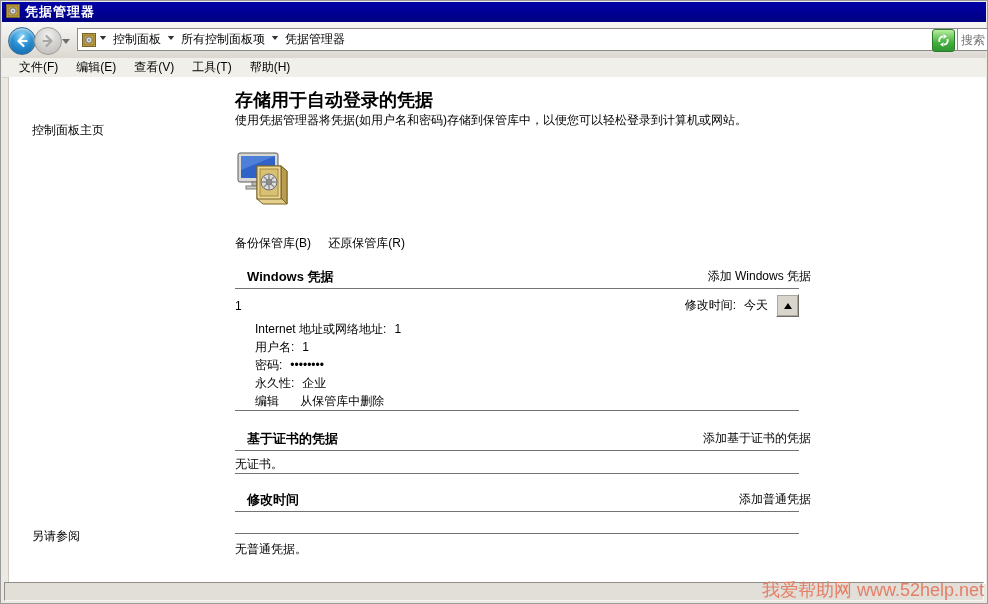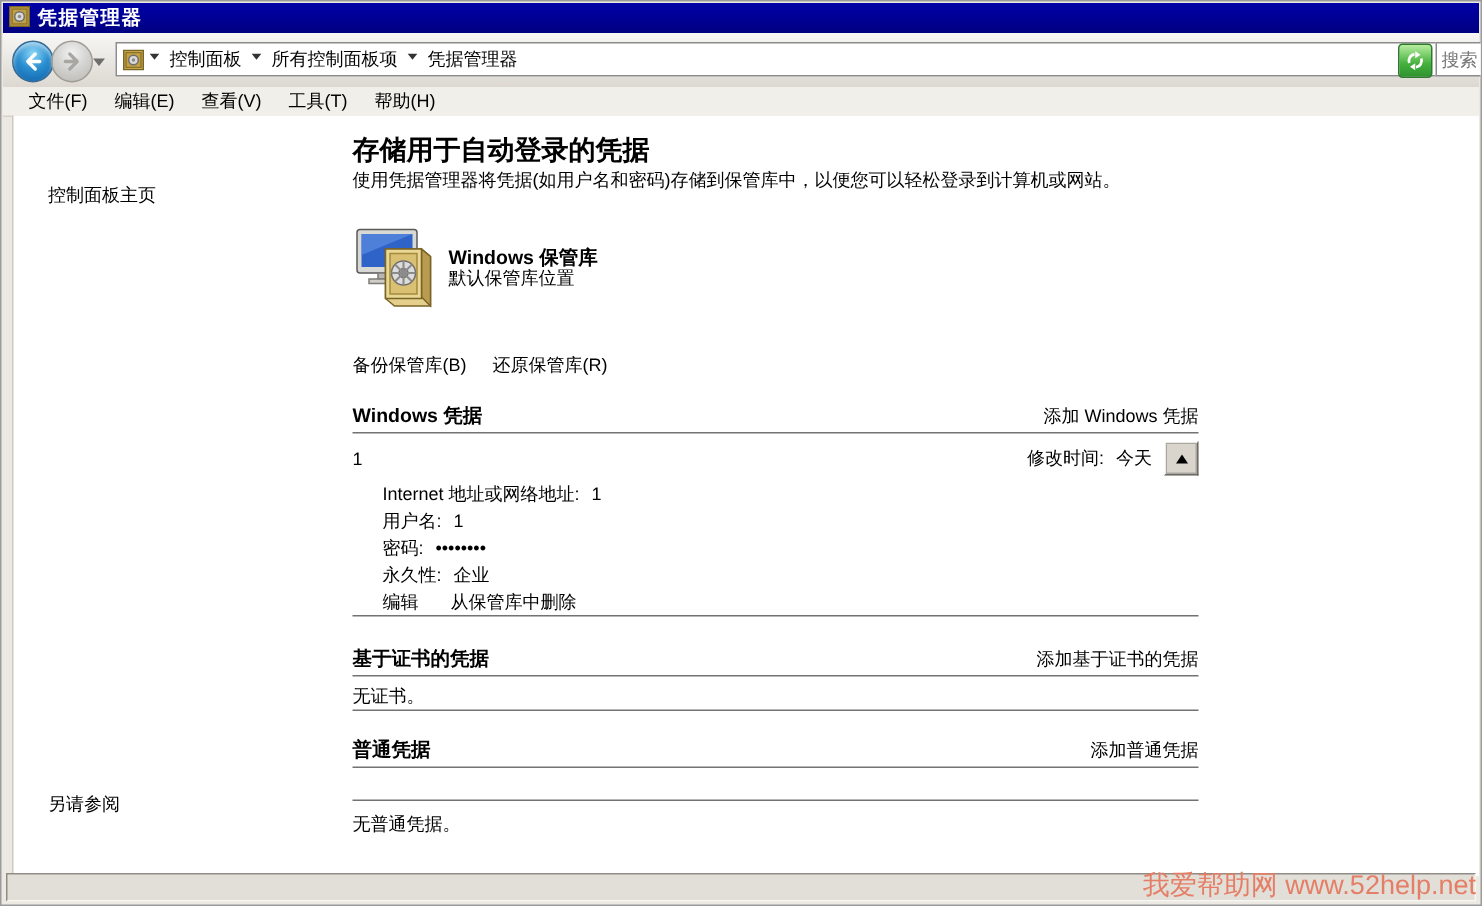--- a/index.html
+++ b/index.html
@@ -68,21 +68,21 @@
   .sidebar-link { position:absolute; left:23px; white-space:nowrap; cursor:default;margin-top:33px; }
   .sidebar-head { position:absolute; left:23px; font-weight:normal; }
 
   .main { position:absolute; left:226px; top:0; width:564px; }
   .m-abs { position:absolute; left:0; width:100%; }
   .page-title { font-weight:bold; font-size:18px; }
   .desc { white-space:nowrap; }
 
   .rule { border:0; border-top:1px solid #737373; margin:0; position:absolute; left:0; width:100%; }
 
-  .sec-head { display:flex; justify-content:space-between; align-items:flex-end; }
+  .sec-head { display:flex; justify-content:space-between; align-items:flex-start;margin-left:12px; }
   .sec-title { font-weight:bold; font-size:13px; }
   .add-link { cursor:pointer; }
 
   .vault-item { position:absolute; top:75px; left:0; display:flex; cursor:default; }
   .vault-text { margin-left:5px; padding-top:13px; line-height:13px; }
   .vault-name { font-weight:bold; font-size:13px; }
   .vault-sub  { margin-top:1px; }
 
   .vault-actions span { margin-right:14px; cursor:pointer; }
 
@@ -210,24 +210,20 @@
 
             <path d="M22 14 L46 14 L52 19 L52 52 L28 52 L22 47 Z" fill="#e4cf8d" stroke="#7a6326"></path>
             <path d="M46 14 L52 19 L52 52 L46 46 Z" fill="#b99c4f" stroke="#7a6326"></path>
             <rect x="22" y="14" width="24" height="33" fill="#e9d795" stroke="#7a6326"></rect>
             <rect x="25" y="17" width="18" height="27" fill="#d9c072" stroke="#a58a3e"></rect>
             <circle cx="34" cy="30" r="8" fill="#dcdcdc" stroke="#6f6f6f"></circle>
             <circle cx="34" cy="30" r="3" fill="#9a9a9a" stroke="#6f6f6f"></circle>
             <path d="M34 22 L34 38 M26 30 L42 30 M28.5 24.5 L39.5 35.5 M39.5 24.5 L28.5 35.5" stroke="#8b8b8b" stroke-width="1.4"></path>
           </svg>
         </span>
-        <span class="vault-text">
-          <div class="vault-name">Windows 保管库</div>
-          <div class="vault-sub">默认保管库位置</div>
-        </span>
       </div>
 
       <div class="m-abs vault-actions" style="top:158px;">
         <span>备份保管库(B)</span>
         <span>还原保管库(R)</span>
       </div>
 
       <div class="m-abs sec-head" style="top:191px;">
         <span class="sec-title">Windows 凭据</span>
         <span class="add-link">添加 Windows 凭据</span>
@@ -267,21 +263,21 @@
 
       <div class="m-abs sec-head" style="top:353px;">
         <span class="sec-title">基于证书的凭据</span>
         <span class="add-link">添加基于证书的凭据</span>
       </div>
       <hr class="rule" style="top:373px;">
       <div class="m-abs" style="top:379px;">无证书。</div>
       <hr class="rule" style="top:396px;">
 
       <div class="m-abs sec-head" style="top:414px;">
-        <span class="sec-title">普通凭据</span>
+        <span class="sec-title">修改时间</span>
         <span class="add-link">添加普通凭据</span>
       </div>
       <hr class="rule" style="top:434px;">
       <div class="m-abs" style="top:464px;">无普通凭据。</div>
       <hr class="rule" style="top:456px;">
 
     </div>
   </div>
 
   <div class="statusbar"></div>

